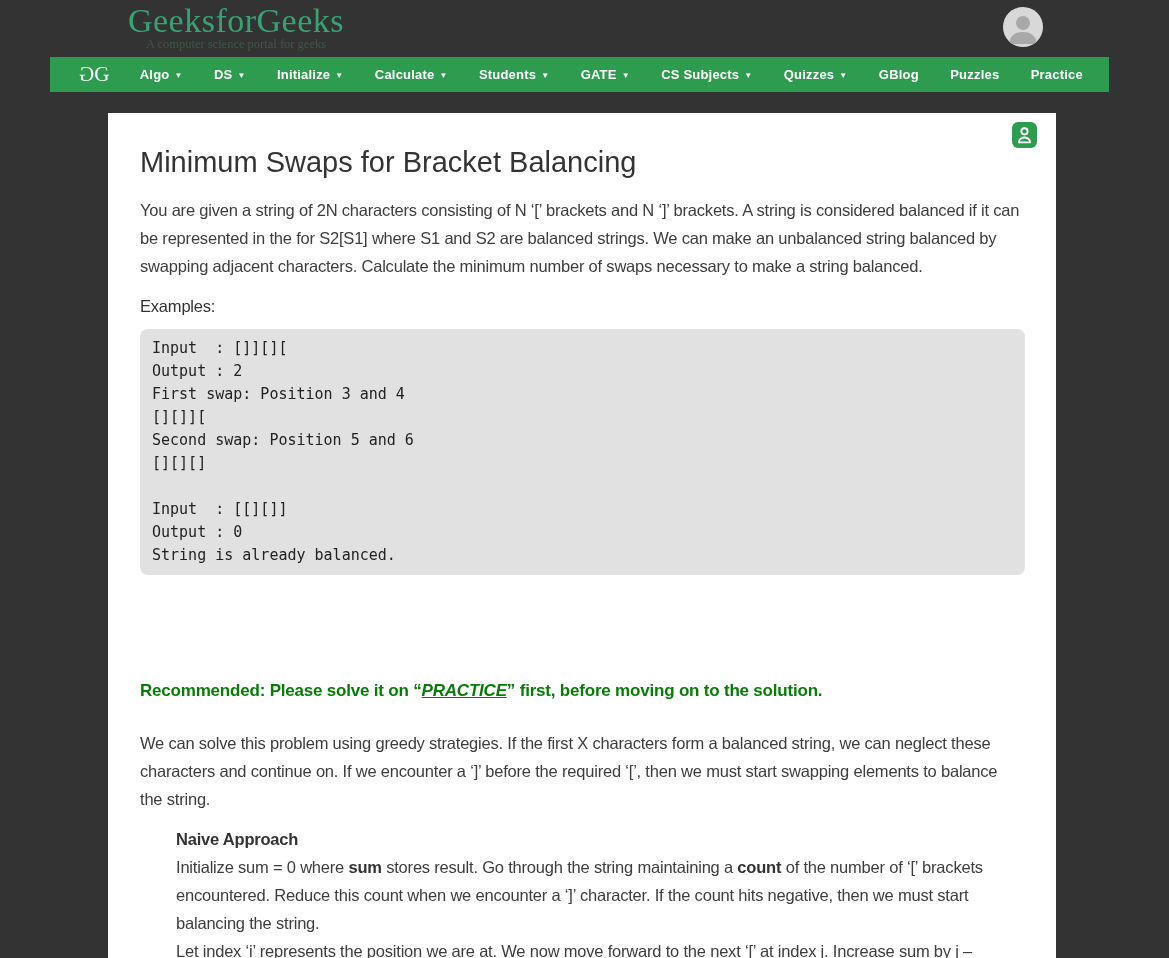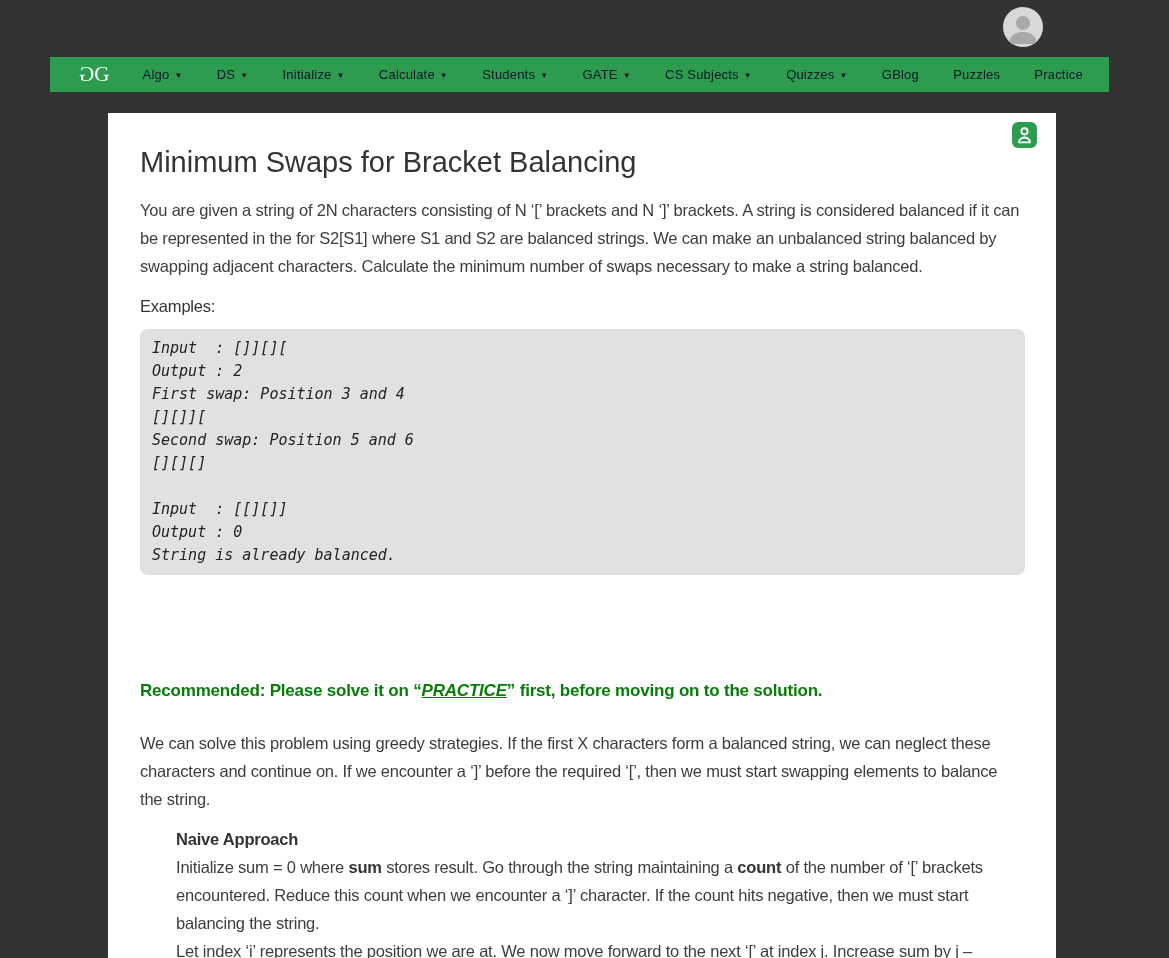--- a/index.html
+++ b/index.html
@@ -69,23 +69,23 @@
     color: #ffffff;
     letter-spacing: -1px;
     cursor: pointer;
     white-space: nowrap;
   }
   .gg-flip {
     display: inline-block;
     transform: scaleX(-1);
   }
   .nav-item {
-    color: #0f172a;
+    color: #ffffff;
     font-size: 13px;
-    font-weight: normal;
+    font-weight: bold;
     letter-spacing: 0.2px;
     white-space: nowrap;
     cursor: pointer;
     text-decoration: none;
   }
   .caret {
     display: inline-block;
     font-size: 8px;
     margin-left: 5px;
     transform: translateY(-1px);
@@ -132,21 +132,20 @@
     box-sizing: border-box;
     background: #e1e1e1;
     border-radius: 8px;
     padding: 8px 12px;
     font-family: "DejaVu Sans Mono", "Liberation Mono", monospace;
     font-size: 15px;
     line-height: 23px;
     color: #222222;
     white-space: pre;
     overflow: hidden;
-    font-style: italic;
   }
   .recommended {
     margin: 104px 0 0 0;
     font-size: 17px;
     line-height: 24px;
     font-weight: bold;
     color: #067d06;
     letter-spacing: -0.2px;
   }
   .practice-link {
@@ -157,20 +156,24 @@
     cursor: pointer;
   }
   .solution-intro { margin-top: 26px; }
   .naive-para     { margin-top: 12px; margin-left: 36px; }
   .naive-para strong, .para strong { color: #333333; }
 </style>
 </head>
 <body>
 
 <div class="top-header">
+  <div class="logo">
+    <div class="logo-title">GeeksforGeeks</div>
+    <div class="logo-subtitle">A computer science portal for geeks</div>
+  </div>
   <div class="avatar">
     <svg width="40" height="40" viewBox="0 0 40 40">
       <defs>
           <clipPath id="avclip">
             <circle cx="20" cy="20" r="20"></circle>
           </clipPath>
         </defs>
       <circle cx="20" cy="20" r="20" fill="#d8d8d8"></circle>
       <g clip-path="url(#avclip)">
         <circle cx="20" cy="16" r="7" fill="#a9a9a9"></circle>

